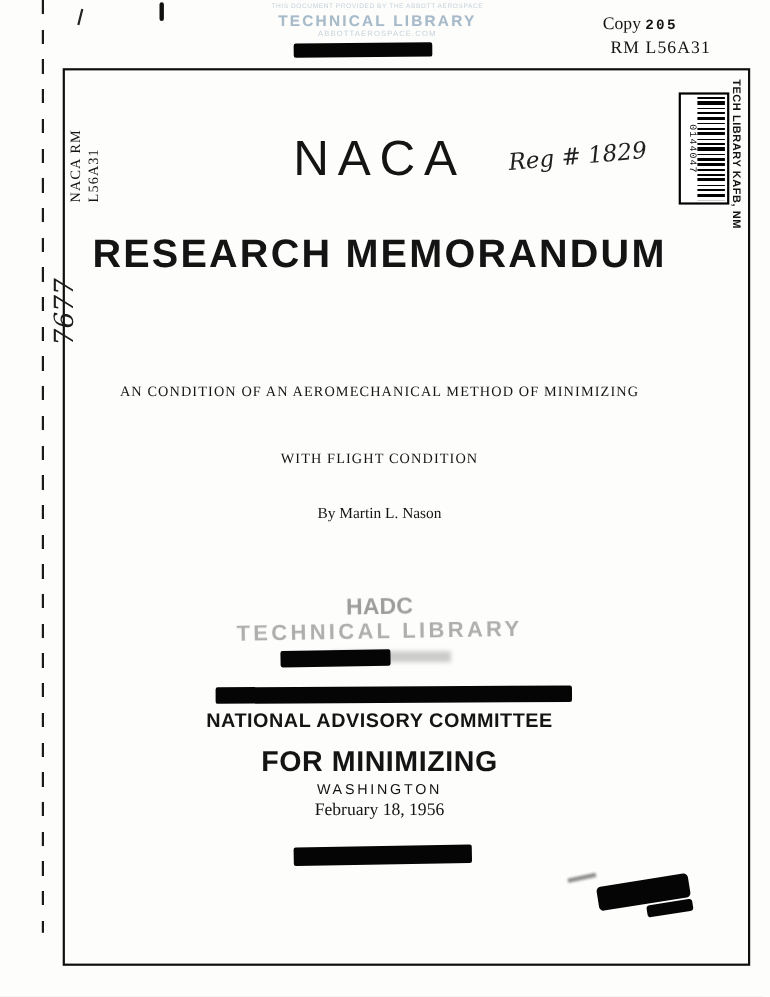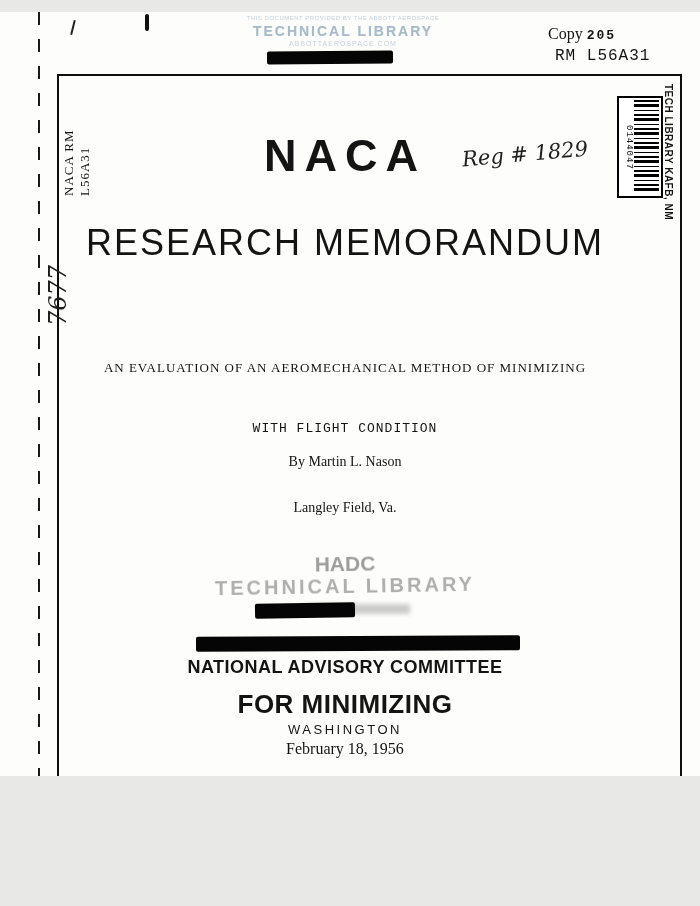--- a/index.html
+++ b/index.html
@@ -2,22 +2,22 @@
 <html style="--paper: #fdfdfb; --ink: #141414; --watermark-blue: #a7bac9; --watermark-light: #c6d2dc; --stamp-gray: #8d8d8d;"><head>
 <meta charset="utf-8">
 <style>
   :root{
     --paper:#fdfdfb; --ink:#141414; --watermark-blue:#a7bac9;
     --watermark-light:#c6d2dc; --stamp-gray:#8d8d8d;
   }
   html,body{margin:0;padding:0;}
   body{background:#e8e8e6;font-family:"Liberation Sans",sans-serif;}
   .page{
-    position:relative;width:700px;height:764px;background:var(--paper);
-    overflow:hidden;margin:12px auto;color:var(--ink);
+    position:relative;width:700px;height:906px;background:var(--paper);
+    overflow:hidden;margin:0 auto;color:var(--ink);
   }
   .abs{position:absolute;}
   .centered{left:30px;width:630px;text-align:center;}
 
   
   .punch-line{left:38px;top:0;width:2px;height:848px;
     background:repeating-linear-gradient(to bottom,#1a1a1a 0 13px,transparent 13px 27px);}
   .tick-top{left:145px;top:2px;width:4px;height:17px;background:#101010;border-radius:2px;}
   .tick-small{left:72px;top:8px;width:2px;height:15px;background:#222;transform:rotate(14deg);}
 
@@ -27,48 +27,48 @@
   
   .watermark{left:228px;top:3px;width:230px;text-align:center;line-height:1.25;}
   .wm-1{font-size:6px;letter-spacing:0.5px;color:var(--watermark-light);}
   .wm-2{font-size:14px;font-weight:bold;letter-spacing:2px;color:var(--watermark-blue);
     text-shadow:0 0 1px #dfe7ee;}
   .wm-3{font-size:7px;letter-spacing:1px;color:var(--watermark-light);}
 
   
   .copy-line{left:548px;top:13px;font-family:"Liberation Serif",serif;font-size:16px;}
   .copy-num{font-family:Liberation Mono, monospace;font-weight:bold;font-size:13px;letter-spacing:2px;}
-  .report-num{left:555px;top:35px;font-family:Liberation Mono, monospace;font-size:16px;letter-spacing:1px;}
+  .report-num{left:555px;top:35px;font-family:Liberation Serif, serif;font-size:16px;letter-spacing:1px;}
 
   
   .spine{left:61px;top:64px;height:120px;writing-mode:vertical-rl;transform:rotate(180deg);
     font-family:"Liberation Serif",serif;font-size:13px;letter-spacing:1px;}
   .hand-7677{left:44px;top:250px;height:64px;writing-mode:vertical-rl;transform:rotate(180deg);
     font-family:"DejaVu Serif",serif;font-style:italic;font-size:24px;color:#1b1b1b;}
   .kafb{left:663px;top:72px;height:150px;writing-mode:vertical-rl;
     font-size:10px;font-weight:bold;letter-spacing:0.5px;}
   .barcode-box{left:617px;top:84px;width:42px;height:98px;border:2px solid #000;
     display:flex;flex-direction:row;background:#fff;}
   .barcode-num{writing-mode:vertical-rl;font-family:"Liberation Mono",monospace;
     font-size:9px;letter-spacing:1px;width:15px;text-align:center;}
   .barcode-stripes{flex:1;margin:2px 2px 2px 0;
     background:repeating-linear-gradient(to bottom,#000 0 2px,#fff 2px 4px,#000 4px 7px,#fff 7px 10px,#000 10px 11px,#fff 11px 14px);}
 
   
-  .naca{top:118px;font-size:45px;font-weight:bold;letter-spacing:8px;}
+  .naca{top:118px;font-size:45px;font-weight:normal;letter-spacing:8px;}
   .reg-hand{left:462px;top:130px;font-family:"DejaVu Serif",serif;font-style:italic;
     font-size:21px;transform:rotate(-5deg);color:#202020;}
-  .memo{top:210px;font-size:36px;font-weight:normal;letter-spacing:2px;}
+  .memo{top:210px;font-size:36px;font-weight:bold;letter-spacing:2px;}
 
   
   .t-serif{font-family:"Liberation Serif",serif;}
   .title1{top:348px;font-size:13px;letter-spacing:1px;}
   .title2{top:378px;font-size:13px;letter-spacing:1px;}
-  .title3{top:409px;font-size:13px;letter-spacing:1px;font-family:Liberation Mono, monospace;}
-  .byline{top:442px;font-size:14px;}
+  .title3{top:409px;font-size:13px;letter-spacing:1px;}
+  .byline{top:460px;font-size:14px;}
   .affil1{top:472px;font-size:14px;}
   .affil2{top:488px;font-size:14px;}
 
   
   .stamp1{top:540px;font-size:21px;font-weight:bold;color:var(--stamp-gray);
     filter:blur(0.4px);transform:rotate(-1deg);opacity:0.85;}
   .stamp2{top:563px;font-size:20px;font-weight:bold;color:var(--stamp-gray);
     letter-spacing:3px;filter:blur(0.6px);transform:rotate(-1deg);opacity:0.7;}
   .stamp-smudge{left:300px;top:592px;width:110px;height:10px;background:#9a9a9a;
     filter:blur(2px);opacity:0.5;}
@@ -121,24 +121,23 @@
   <div class="abs kafb">TECH LIBRARY KAFB, NM</div>
   <div class="abs barcode-box">
     <div class="barcode-num">0144047</div>
     <div class="barcode-stripes"></div>
   </div>
 
   <div class="abs centered naca">NACA</div>
   <div class="abs reg-hand">Reg # 1829</div>
   <div class="abs centered memo">RESEARCH MEMORANDUM</div>
 
-  <div class="abs centered t-serif title1">AN EVALUATION OF AN AEROMECHANICAL METHOD OF MINIMIZING</div>
+  <div class="abs centered t-serif title1">AN CONDITION OF AN AEROMECHANICAL METHOD OF MINIMIZING</div>
   <div class="abs centered t-serif title3">WITH FLIGHT CONDITION</div>
   <div class="abs centered t-serif byline">By Martin L. Nason</div>
-  <div class="abs centered t-serif affil2">Langley Field, Va.</div>
 
   <div class="abs centered stamp1">HADC</div>
   <div class="abs centered stamp2">TECHNICAL LIBRARY</div>
   <div class="abs stamp-smudge"></div>
   <div class="abs redact bar-stamp"></div>
 
   <div class="abs redact bar-mid"></div>
 
   <div class="abs centered org1">NATIONAL ADVISORY COMMITTEE</div>
   <div class="abs centered org2">FOR MINIMIZING</div>

